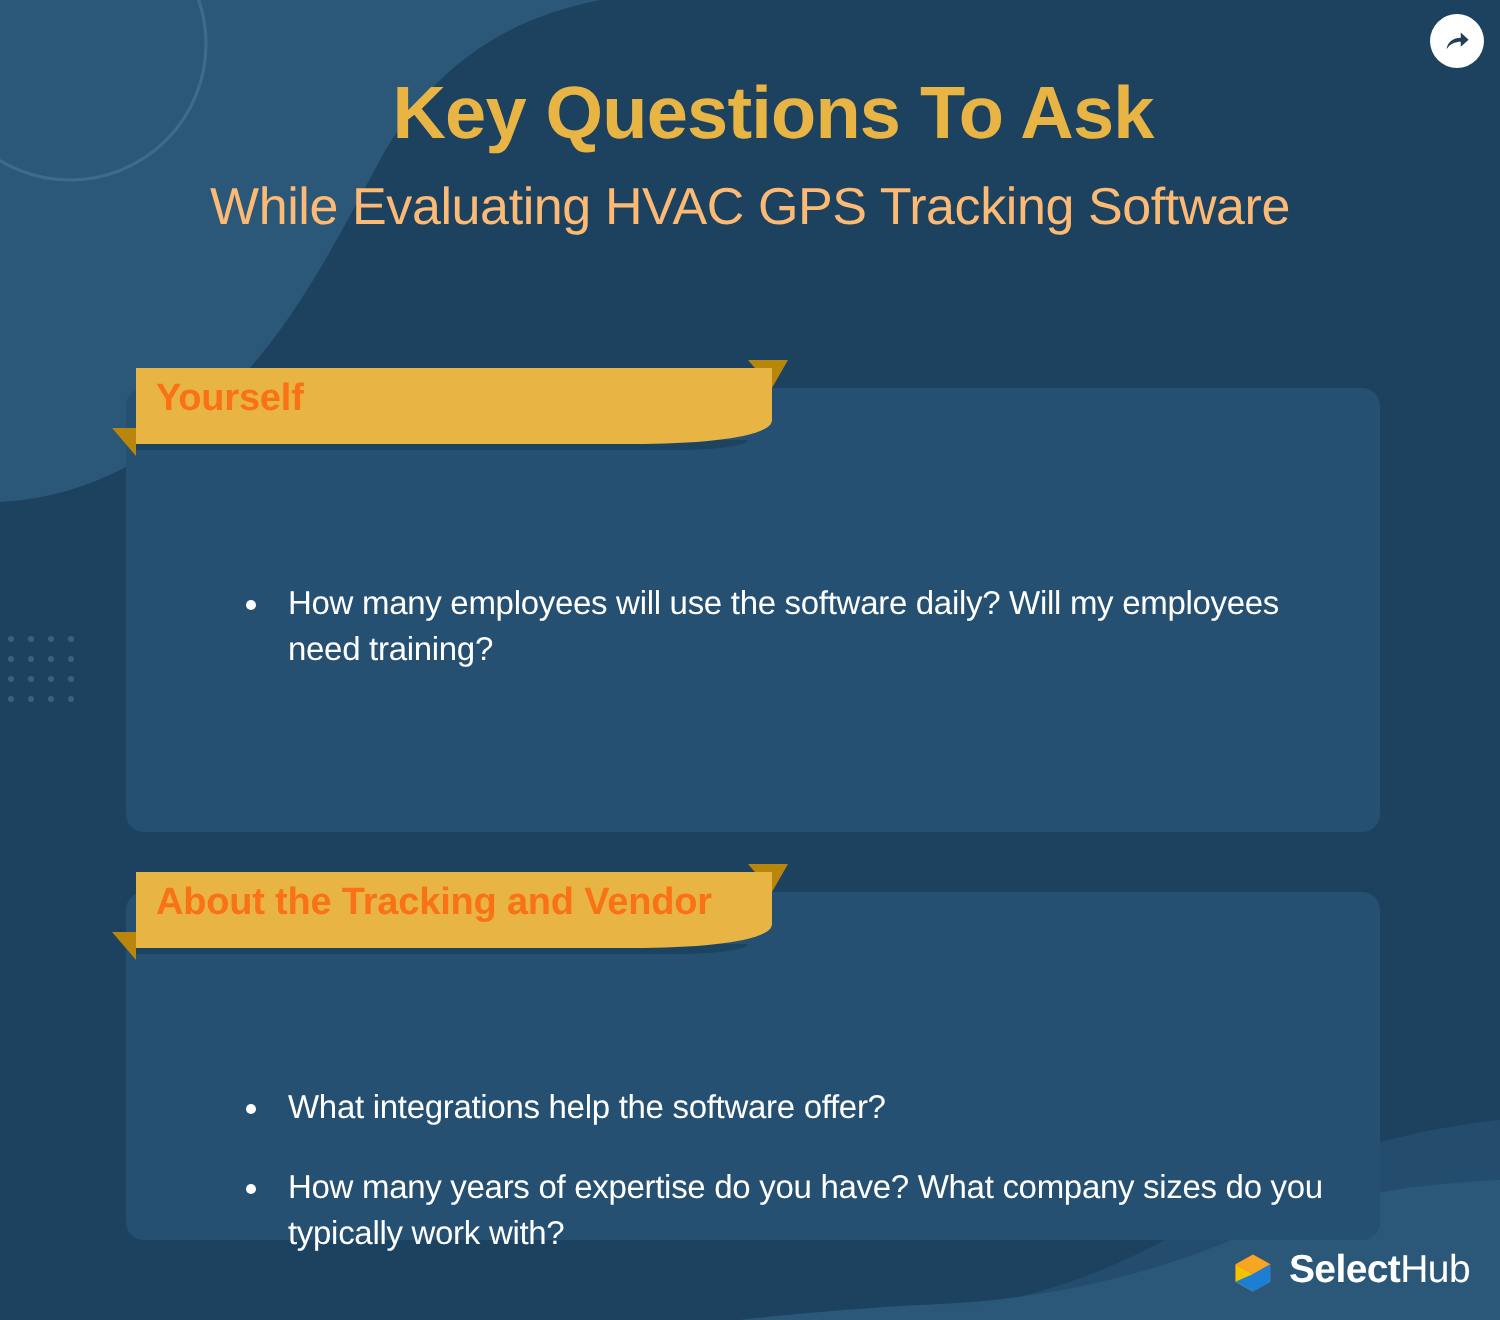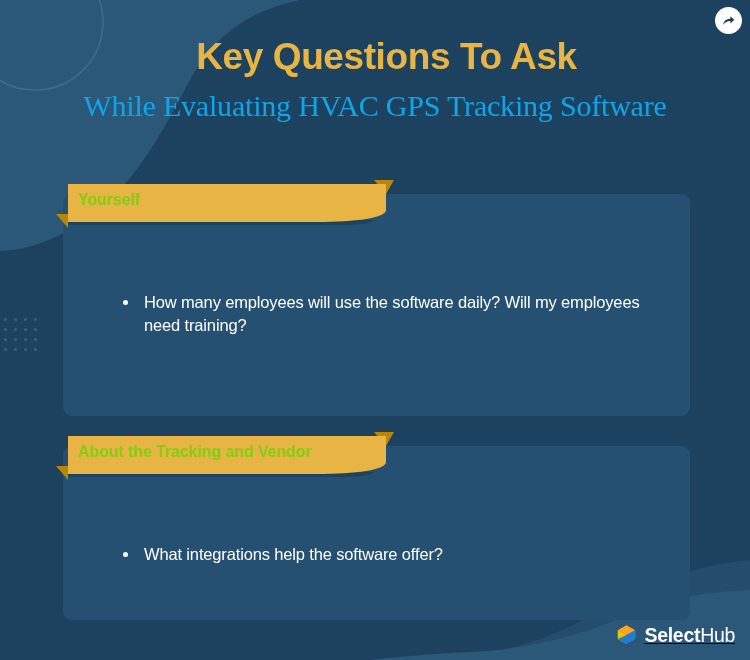--- a/index.html
+++ b/index.html
@@ -25,22 +25,22 @@
 
   
   .header { position:absolute; left:0; top:0; width:750px; text-align:center; }
   .title {
     margin-top:38px;
     font-size:37px; font-weight:bold; letter-spacing:-0.4px;
     color:#e8b544; line-height:1.05;padding-left:23px;
   }
   .subtitle {
     margin-top:12px;
-    font-size:30px; font-weight:normal; letter-spacing:-0.2px;
-    color:#0ea5e9; line-height:1.1;font-family:Liberation Serif, serif;
+    font-size:26px; font-weight:normal; letter-spacing:-0.2px;
+    color:#fdba74; line-height:1.1;
   }
 
   
   .share-btn {
     position:absolute; right:8px; top:7px;
     width:27px; height:27px; border-radius:50%;
     background:#ffffff;
     display:flex; align-items:center; justify-content:center;
     cursor:pointer;
   }
@@ -57,21 +57,21 @@
   }
   .panel-1 { height:222px; }
   .panel-2 { height:174px; }
 
   
   .ribbon-wrap { position:absolute; left:-7px; top:0; width:350px; height:46px; }
   .ribbon-wrap svg { display:block; }
   .ribbon-label {
     position:absolute; left:22px; top:0; height:40px;
     display:flex; align-items:center;
-    font-size:16px; font-weight:bold; color:#84cc16;
+    font-size:19px; font-weight:bold; color:#f97316;
     letter-spacing:-0.1px;
     white-space:nowrap;
   }
 
   
   .bullets {
     position:absolute; left:57px; top:56px; right:28px;
     list-style:none;
     margin-top:41px;
   }
@@ -88,21 +88,21 @@
   .bullets li::before {
     content:"";
     position:absolute; left:3px; top:9px;
     width:5px; height:5px; border-radius:50%;
     background:#ffffff;
   }
 
   
   .logo {
     position:absolute; right:15px; bottom:13px;
-    display:flex; align-items:flex-start; gap:7px;text-decoration:underline;
+    display:flex; align-items:flex-end; gap:7px;
   }
   .logo-text { font-size:19.5px; color:#ffffff; letter-spacing:-0.3px; }
   .logo-text .b { font-weight:bold; }
   .logo-text .l { font-weight:normal; }
 </style>
 </head>
 <body>
 
 <div id="canvas">
 
@@ -165,20 +165,21 @@
         <path d="M12,4 L330,4 L330,30 C330,38 300,42 260,42 L12,42 Z" fill="#e8b544"></path>
       </svg>
       <div class="ribbon-label">Yourself</div>
     </div>
   </div>
 
   <div class="section section-2">
     <div class="panel panel-2">
       <ul class="bullets">
         <li>What integrations help the software offer?</li>
+        <li>How many years of expertise do you have? What company sizes do you typically work with?</li>
       </ul>
     </div>
     <div class="ribbon-wrap">
       <svg width="350" height="52" viewBox="0 0 350 52" xmlns="http://www.w3.org/2000/svg">
         <path d="M0,34 L12,34 L12,48 Z" fill="#b8860b"></path>
         <path d="M318,0 L338,0 L330,14 Z" fill="#b8860b"></path>
         <path d="M12,40 L318,40 C318,43 300,45 282,45 L12,45 Z" fill="#123349" opacity="0.45"></path>
         <path d="M12,4 L330,4 L330,30 C330,38 300,42 260,42 L12,42 Z" fill="#e8b544"></path>
       </svg>
       <div class="ribbon-label">About the Tracking and Vendor</div>

